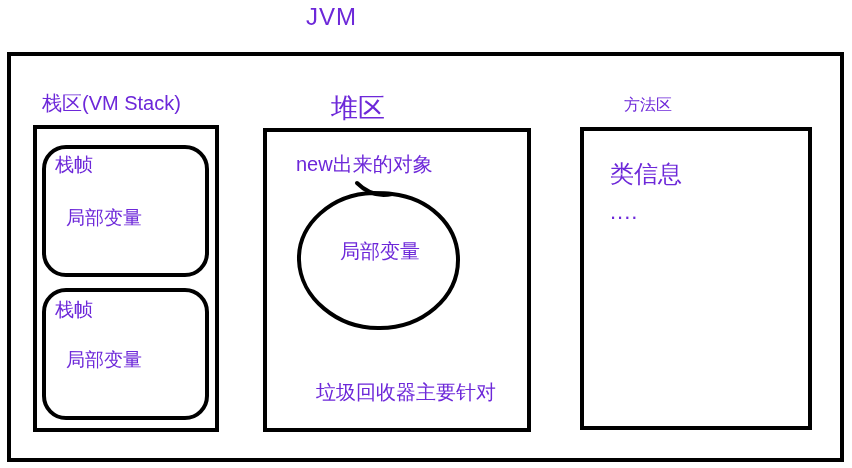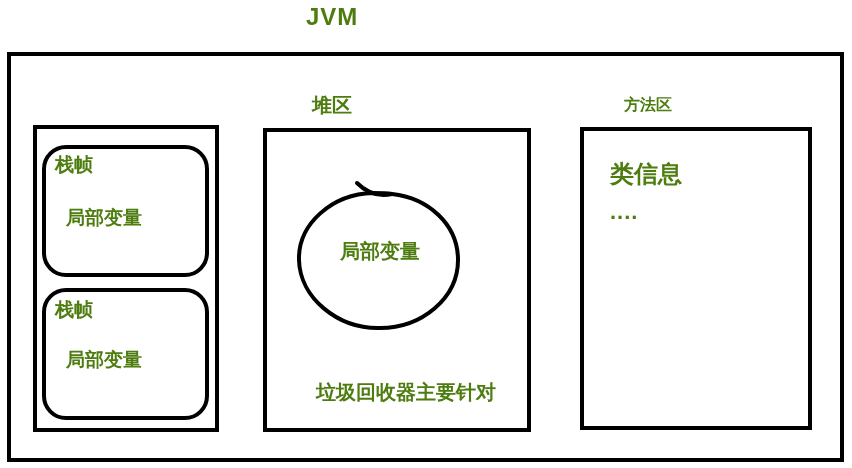--- a/index.html
+++ b/index.html
@@ -10,22 +10,22 @@
   .canvas {
     position: relative;
     width: 852px;
     height: 468px;
     background: #ffffff;
     overflow: hidden;
     color: #000000;
   }
   .abs { position: absolute; }
   .lbl {
-    font-weight: bold;
-    color: #4d7c0f;
+    font-weight: normal;
+    color: #6d28d9;
     white-space: nowrap;
     line-height: 1.1;
   }
   .title {
     left: 306px; top: 4px;
     font-size: 24px;
     letter-spacing: 1px;
   }
   .outer-box {
     left: 7px; top: 52px;
@@ -48,21 +48,21 @@
   }
   .frame-1 { top: 145px; }
   .frame-2 { top: 288px; }
   .frame-title { left: 48px; font-size: 19px; padding-left: 7px; }
   .frame-title-1 { top: 155px; }
   .frame-title-2 { top: 300px; }
   .frame-content { left: 66px; font-size: 19px; }
   .frame-content-1 { top: 208px; }
   .frame-content-2 { top: 350px; }
   
-  .heap-label { left: 312px; top: 94px; font-size: 20px; }
+  .heap-label { left: 331px; top: 94px; font-size: 27px; }
   .heap-box {
     left: 263px; top: 128px;
     width: 268px; height: 304px;
     border: 4px solid #000000;
   }
   .new-object-label { left: 296px; top: 153px; font-size: 20px; }
   .instance-circle-svg { left: 288px; top: 176px; }
   .instance-label {
     left: 300px; top: 240px;
     width: 160px;
@@ -82,32 +82,34 @@
 </style>
 </head>
 <body>
 
 <div class="canvas">
 
   <div class="abs lbl title">JVM</div>
 
   <div class="abs outer-box"></div>
 
+  <div class="abs lbl stack-label">栈区(VM Stack)</div>
   <div class="abs stack-box"></div>
 
   <div class="abs frame frame-1"></div>
   <div class="abs lbl frame-title frame-title-1">栈帧</div>
   <div class="abs lbl frame-content frame-content-1">局部变量</div>
 
   <div class="abs frame frame-2"></div>
   <div class="abs lbl frame-title frame-title-2">栈帧</div>
   <div class="abs lbl frame-content frame-content-2">局部变量</div>
 
   <div class="abs lbl heap-label">堆区</div>
   <div class="abs heap-box"></div>
+  <div class="abs lbl new-object-label">new出来的对象</div>
 
   <svg class="abs instance-circle-svg" width="184" height="160" viewBox="0 0 184 160">
     <path d="M 69 7 C 79 17 90 21 104 18" fill="none" stroke="#000000" stroke-width="4" stroke-linecap="round"></path>
     <path d="M 104 18
              C 140 22 170 48 170 84
              C 170 122 134 152 92 152
              C 50 153 12 122 11 84
              C 10 48 44 18 85 17
              C 91 17 98 17 104 18 Z" fill="none" stroke="#000000" stroke-width="4" stroke-linecap="round"></path>
   </svg>

